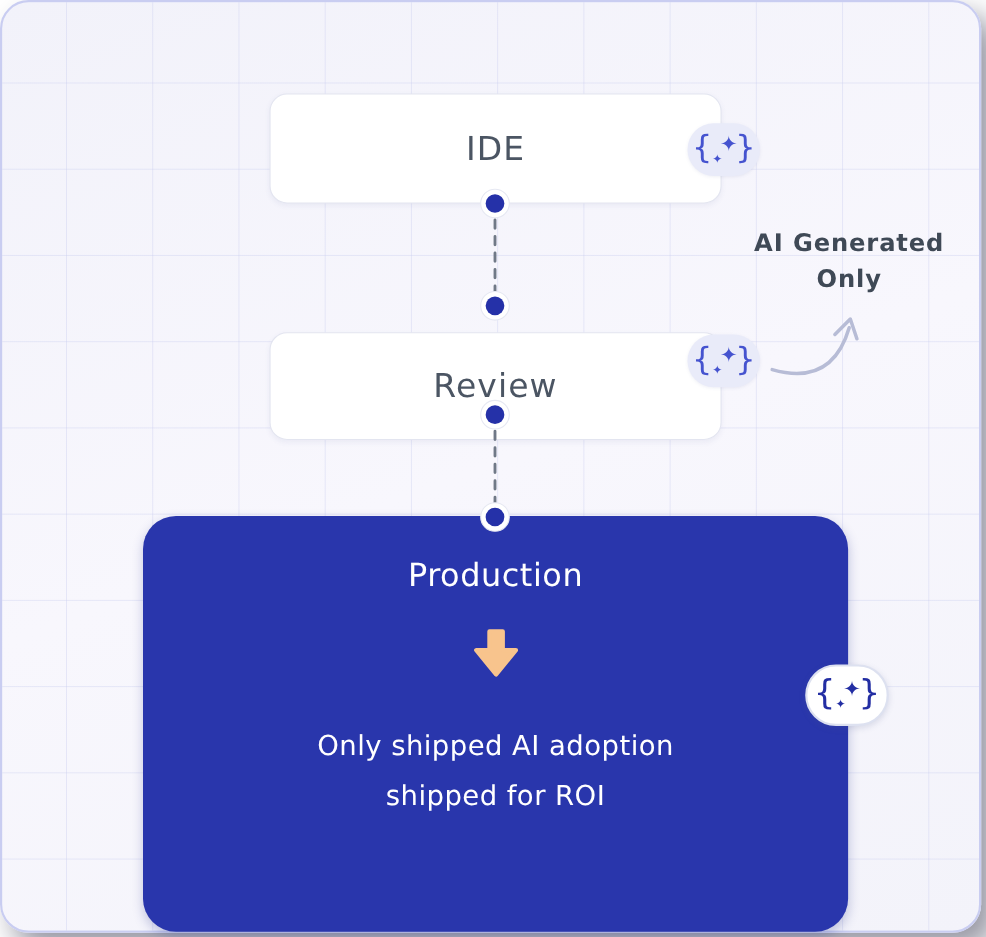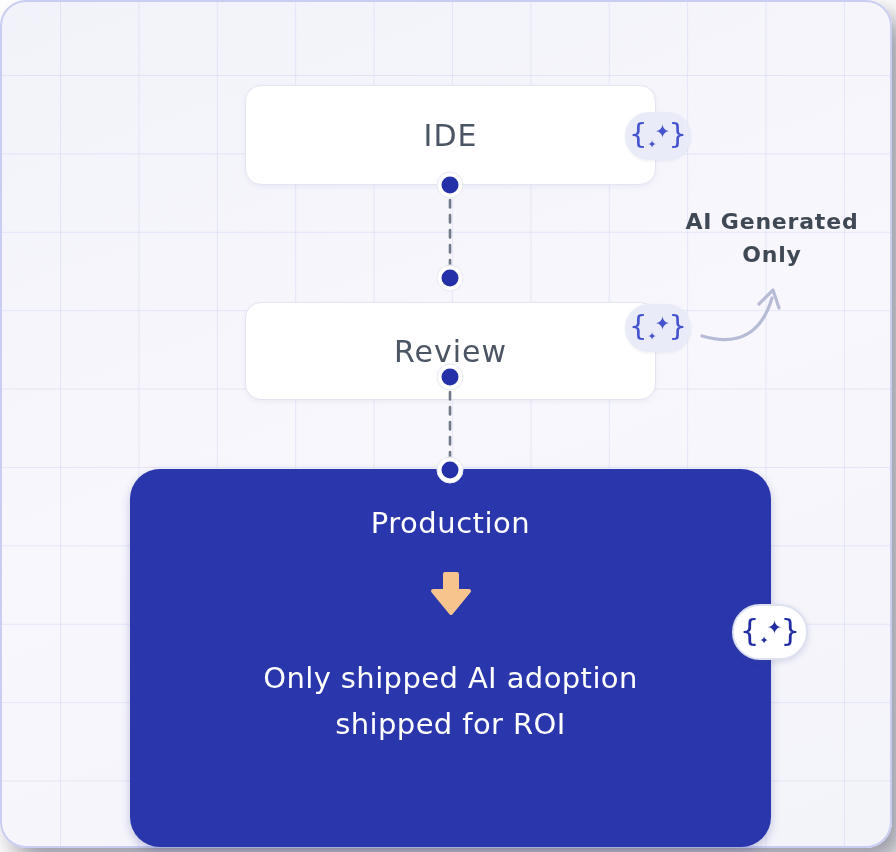--- a/index.html
+++ b/index.html
@@ -74,21 +74,21 @@
     margin-top: 36px;
     font-size: 29px;
     font-weight: 500;
     letter-spacing: .5px;
     line-height: 36px;
   }
   .down-arrow { margin-top: 30px; }
   .prod-msg {
     margin-top: 38px;
     text-align: center;
-    font-size: 29px;
+    font-size: 25px;
     font-weight: 400;
     letter-spacing: .4px;
     line-height: 46px;
   }
   
   .badge {
     position: absolute;
     display: flex;
     align-items: center;
     justify-content: center;

